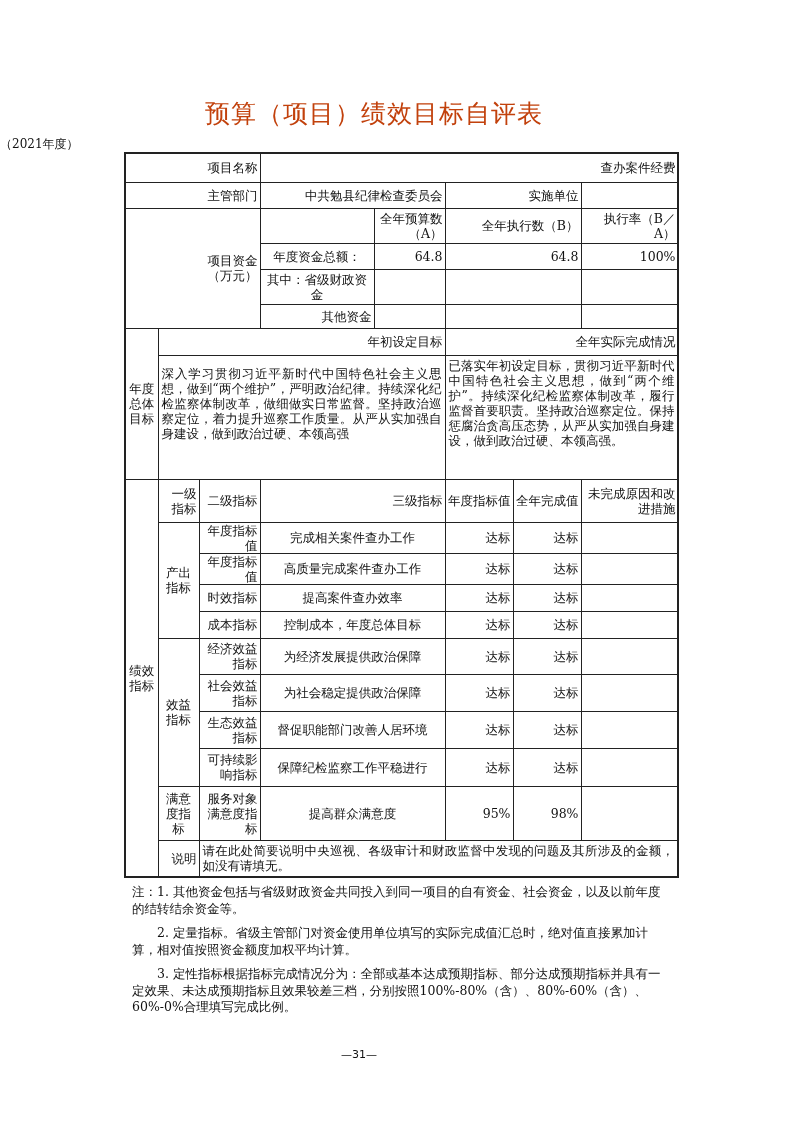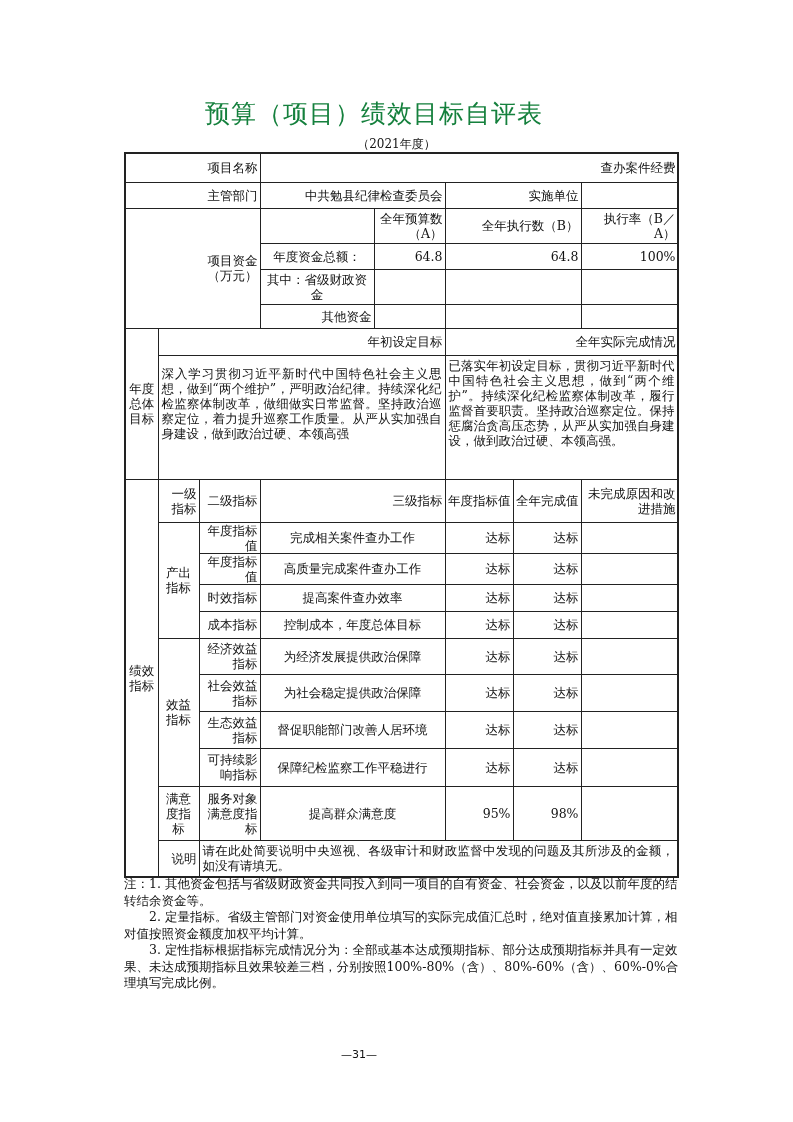--- a/index.html
+++ b/index.html
@@ -1,34 +1,34 @@
 <!DOCTYPE html>
 <html><head>
 <meta charset="utf-8">
 <style>
   html, body { margin: 0; padding: 0; background: #ffffff; }
   body { width: 793px; height: 1122px; position: relative; overflow: hidden;
          font-family: "DejaVu Serif", "Liberation Serif", serif; color: #111; }
   .title { position: absolute; left: 0; width: 748px; top: 97px; text-align: center;
-           font-size: 25px; letter-spacing: 1px; color: #15803d; }
-  .subtitle { position: absolute; left: 0; width: 793px; top: 136px; text-align: center;
+           font-size: 25px; letter-spacing: 1px; color: #c2410c; }
+  .subtitle { position: absolute; left: 0; width: 793px; top: 136px; text-align: left;
               font-size: 12px; }
   table.form { position: absolute; left: 124px; top: 152px; width: 553px;
                border-collapse: collapse; table-layout: fixed; font-size: 12.5px; }
   table.form td { border: 1px solid #222; padding: 0 2px; line-height: 15px;
                   vertical-align: middle; overflow: hidden; }
   table.form { border: 2px solid #222; }
   .c { text-align: right; }
   .r { text-align: right; }
   .l { text-align: center; }
   .vtext { text-align: center; line-height: 17px; margin-top: 30px; }
   .para { text-align: justify; line-height: 16px; padding: 2px 3px !important; vertical-align: top !important; }
   .notes { position: absolute; left: 124px; top: 876px; width: 556px; font-size: 12.5px;
            line-height: 16.5px; }
-  .notes p { margin: 0; }
+  .notes p { margin: 8px; }
   .notes .ind { text-indent: 2em; }
   .pagenum { position: absolute; left: 0; width: 718px; top: 1048px; text-align: center;
              font-size: 11px; font-family: "DejaVu Sans", sans-serif; }
 </style>
 </head>
 <body>
 
 <div class="title">预算（项目）绩效目标自评表</div>
 <div class="subtitle">（2021年度）</div>
 

